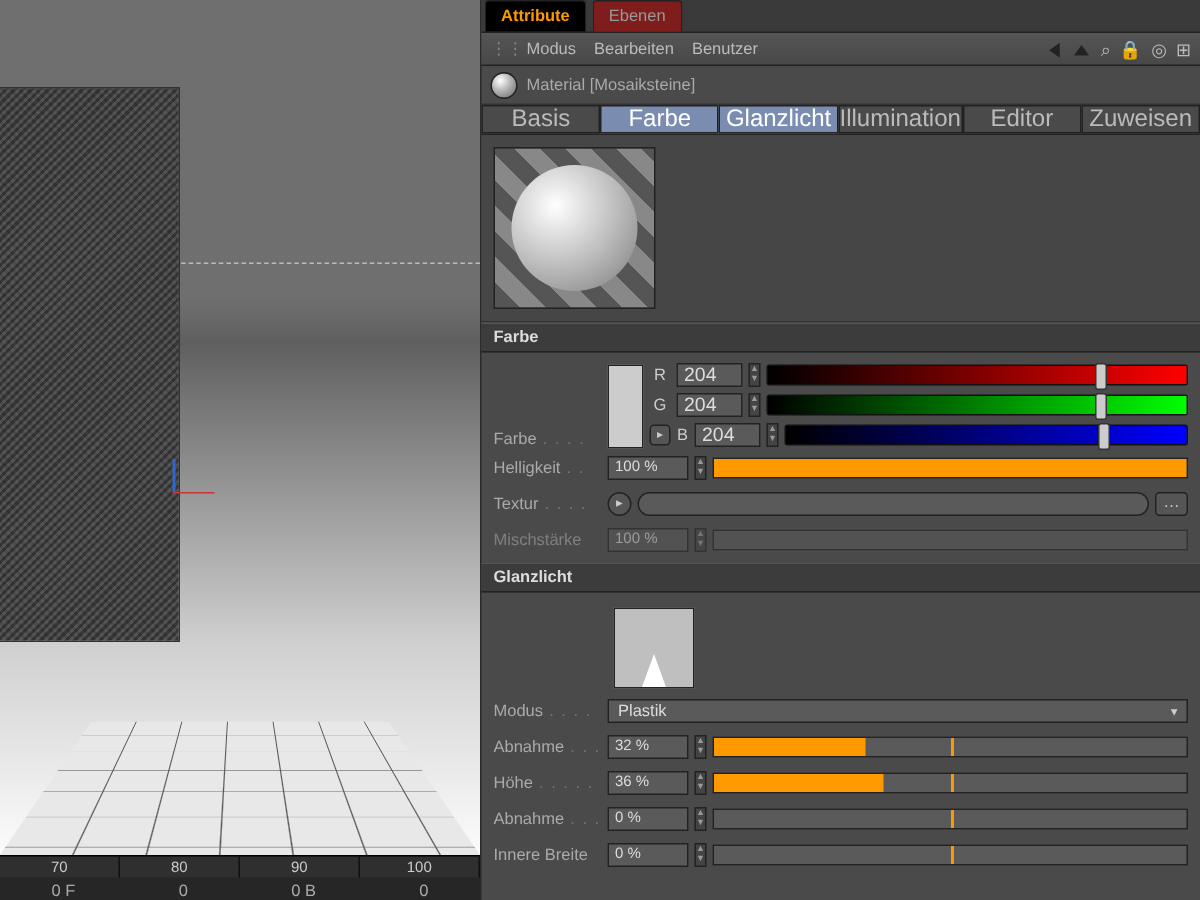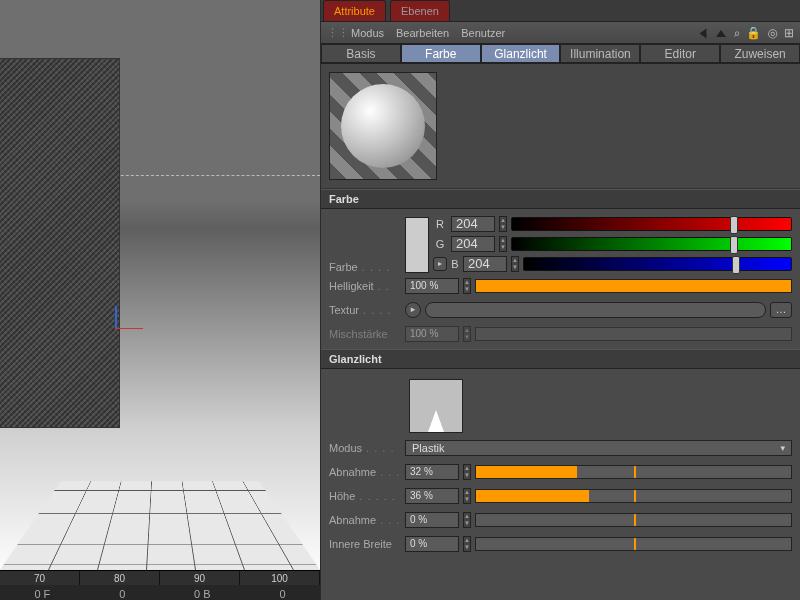--- a/index.html
+++ b/index.html
@@ -9,31 +9,31 @@
 .floor{position:absolute;left:0;bottom:0;width:100%;height:305px;background:#e8e8e8;background-image:repeating-linear-gradient(to right,transparent 0,transparent 48px,#555 48px,#555 49px),repeating-linear-gradient(to bottom,transparent 0,transparent 48px,#555 48px,#555 49px);transform:perspective(440px) rotateX(62deg);transform-origin:bottom center}
 .hzline{position:absolute;left:0;top:175px;width:100%;border-top:1px dashed #bbb}
 .axis-r{position:absolute;left:115px;top:328px;width:28px;height:1px;background:#c33}
 .axis-b{position:absolute;left:115px;top:306px;width:2px;height:22px;background:#36c}
 .ruler{position:absolute;left:0;bottom:0;height:30px;width:320px;background:#2f2f2f;display:flex;border-top:1px solid #000}
 .ruler .seg{flex:1;text-align:center;line-height:15px;border-right:1px solid #111;font-size:10px;color:#ccc}
 .ruler2{position:absolute;left:0;bottom:0;height:15px;width:320px;background:#262626;display:flex;align-items:flex-end;justify-content:space-around;color:#999;font-size:10px}
 .panel{position:absolute;right:0;top:0;width:480px;height:600px;background:#4a4a4a;border-left:1px solid #2a2a2a}
 .tabs-top{height:22px;background:#3a3a3a;display:flex;align-items:flex-end;border-bottom:1px solid #222}
 .tab{padding:4px 10px;background:#4a4a4a;border:1px solid #222;border-bottom:none;margin-left:2px;margin-right:2px;border-radius:3px 3px 0 0;color:#999}
-.tab.active{background:#7f1d1d;color:#f90;font-weight:normal}
+.tab.active{background:#000000;color:#f90;font-weight:bold}
 .tab.inactive{background:#7f1d1d}
 .menubar{height:22px;background:linear-gradient(#555,#484848);display:flex;align-items:center;padding:0 6px;border-bottom:1px solid #222;gap:12px}
 .menubar .mgrip{width:12px;color:#888}
 .menubar .m{color:#bbb}
 .menubar .icons{margin-left:auto;display:flex;gap:6px;align-items:center}
 .menubar .icons span{font-size:12px;color:#bbb}
 .mat-row{height:26px;display:flex;align-items:center;padding:4px 6px;gap:6px;border-bottom:1px solid #333}
 .mat-ball-sm{width:18px;height:18px;border-radius:50%;background:radial-gradient(circle at 35% 30%,#fff,#bbb 40%,#666 100%);border:1px solid #222}
 .chan-tabs{height:20px;display:flex;border-bottom:1px solid #222}
-.chan-tabs .ct{flex:1;text-align:center;line-height:18px;border:1px solid #222;background:#4a4a4a;color:#bbb;font-size:12px}
+.chan-tabs .ct{flex:1;text-align:center;line-height:18px;border:1px solid #222;background:#4a4a4a;color:#bbb;font-size:16px}
 .chan-tabs .ct.sel{background:#7a8db0;color:#fff}
 .preview-area{padding:8px;border-bottom:1px solid #333;background:#464646}
 .preview{width:108px;height:108px;border:1px solid #222;background:repeating-linear-gradient(45deg,#555 0,#555 12px,#888 12px,#888 24px);display:flex;align-items:center;justify-content:center}
 .preview .ball{width:84px;height:84px;border-radius:50%;background:radial-gradient(circle at 35% 32%,#fff 0%,#e8e8e8 18%,#bfbfbf 50%,#7a7a7a 100%)}
 .section-h{background:#3c3c3c;padding:3px 8px;color:#ddd;font-weight:bold;border-top:1px solid #555;border-bottom:1px solid #222}
 .section-body{padding:6px 8px 2px 8px}
 .row{display:flex;align-items:center;height:22px;margin-bottom:2px;gap:4px}
 .lab{width:72px;color:#999;font-size:10px;white-space:nowrap;overflow:hidden}
 .lab::after{content:"";}
 .dots{letter-spacing:1px;color:#777}
@@ -105,20 +105,24 @@
     <div class="icons">
       <span><span class="tri" style="transform:rotate(90deg)"></span></span>
       <span><span class="tri up"></span></span>
       <span>⌕</span>
       <span>🔒</span>
       <span>◎</span>
       <span>⊞</span>
     </div>
   </div>
 
+  <div class="mat-row">
+    <div class="mat-ball-sm"></div>
+    <span>Material [Mosaiksteine]</span>
+  </div>
 
   <div class="chan-tabs">
     <div class="ct">Basis</div>
     <div class="ct sel">Farbe</div>
     <div class="ct sel">Glanzlicht</div>
     <div class="ct">Illumination</div>
     <div class="ct">Editor</div>
     <div class="ct">Zuweisen</div>
   </div>
 

